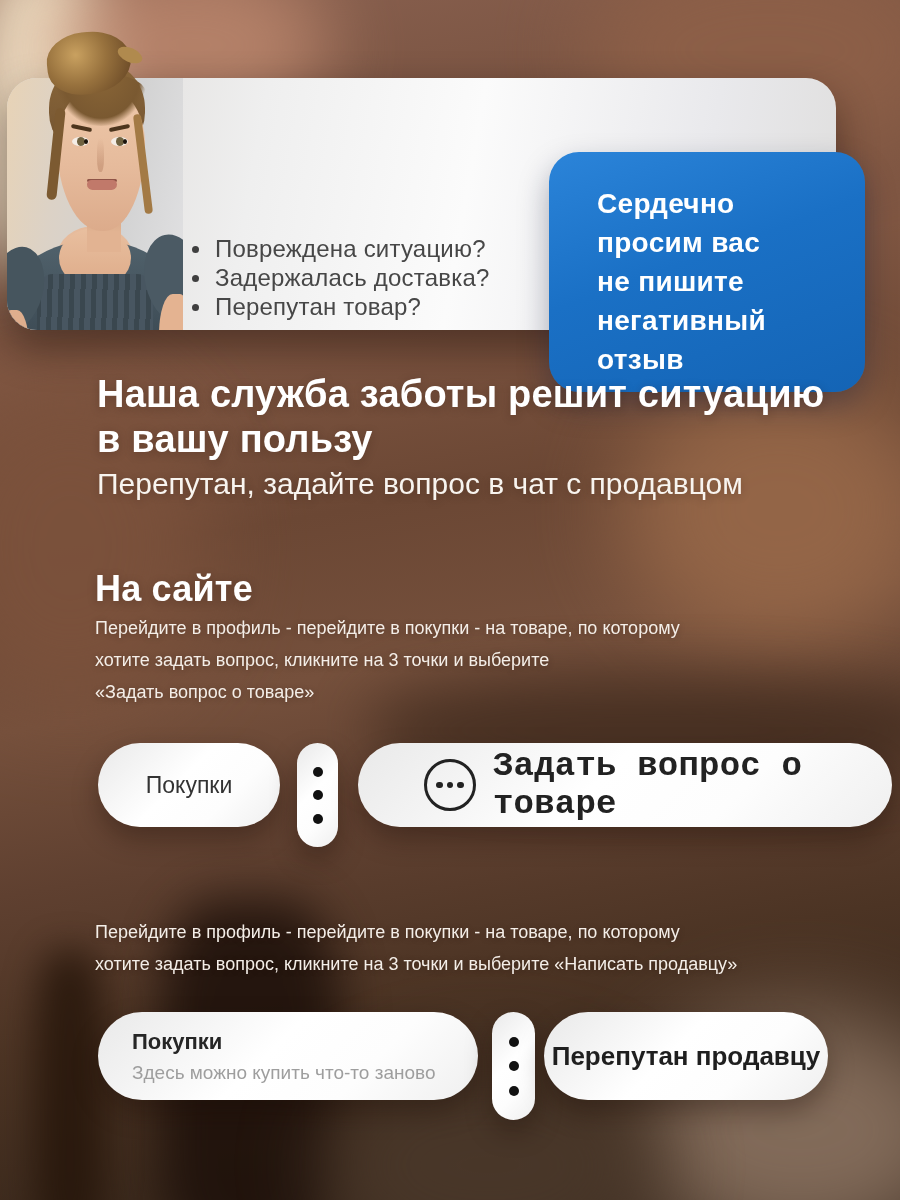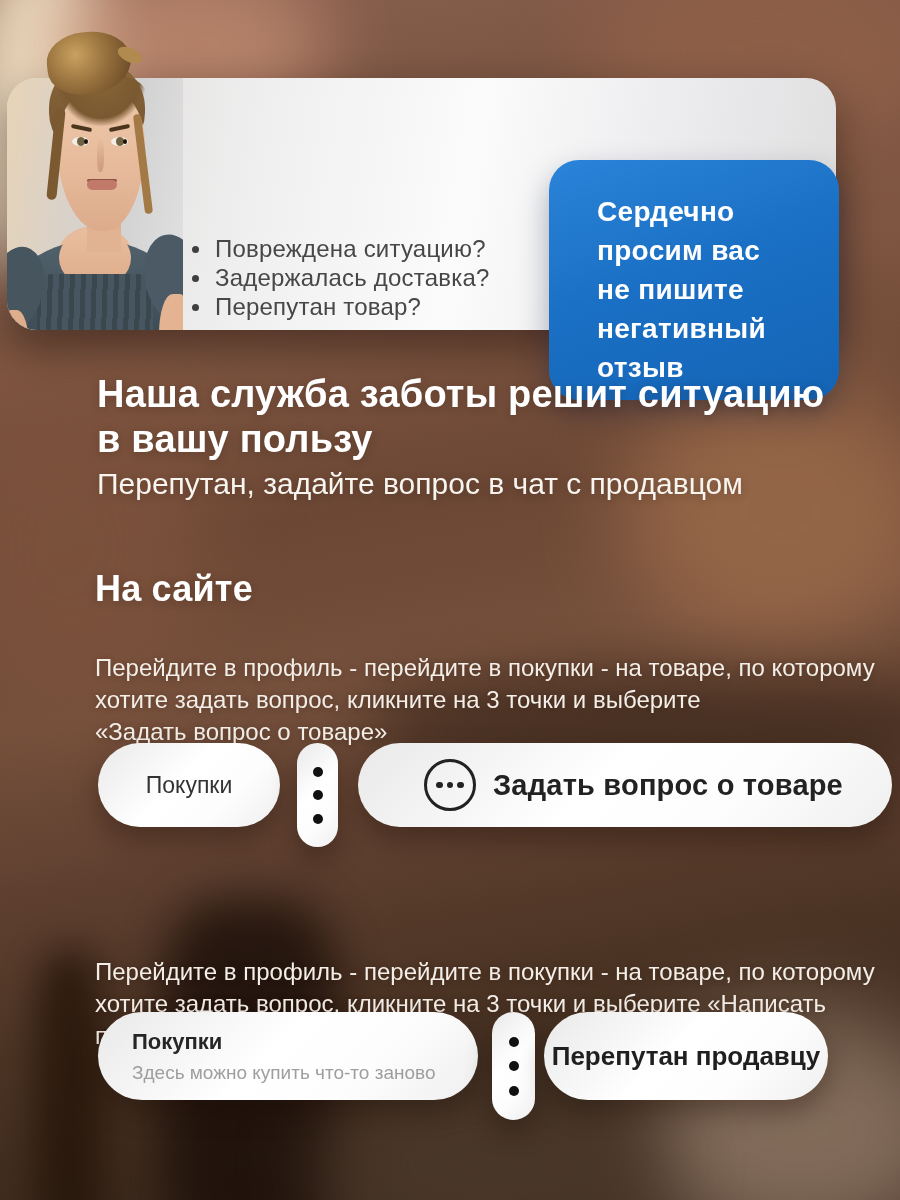--- a/index.html
+++ b/index.html
@@ -24,21 +24,21 @@
   .top-card{position:absolute;left:7px;top:78px;width:829px;height:252px;border-radius:30px;
             background:linear-gradient(100deg,#d9d6d3 0%,#efefef 30%,#fbfbfb 55%,#e9e9ec 82%,#dfdedd 100%);
             box-shadow:0 18px 40px rgba(25,12,6,.45);}
   .photo-bg{position:absolute;left:0;top:0;width:176px;height:252px;border-radius:30px 0 0 30px;
             background:linear-gradient(100deg,#e8d3b6 0%,#dcd2c6 30%,#d2d2d2 62%,#e2e2e4 100%);}
   .bullets{position:absolute;left:208px;top:156px;margin:0;padding:0;list-style:none;
            font-size:24px;line-height:29px;font-weight:500;color:#474747;letter-spacing:.2px;}
   .bullets li{position:relative;padding-left:0;}
   .bullets li .bdot{display:inline-block;width:7px;height:7px;border-radius:50%;background:#3f3f3f;
                     margin-right:16px;vertical-align:4px;margin-left:-23px;}
-  .blue-card{position:absolute;left:542px;top:82px;width:290px;height:240px;border-radius:30px;
+  .blue-card{position:absolute;left:542px;top:74px;width:316px;height:240px;border-radius:30px;
              background:linear-gradient(160deg,#2b84d9 0%,#1a70c5 45%,#1464b5 100%);
              box-shadow:0 14px 30px rgba(20,30,60,.35);}
   .blue-card .plea{position:absolute;left:48px;top:32px;width:215px;color:#ffffff;
                    font-size:28px;line-height:39px;font-weight:700;letter-spacing:.3px;}
 
   
   .woman{position:absolute;left:7px;top:30px;width:176px;height:300px;z-index:3;}
   .woman *{position:absolute;}
   .bun{left:40px;top:2px;width:84px;height:62px;border-radius:48% 52% 55% 45%;
        background:radial-gradient(circle at 35% 35%,#c9a160 0%,#97713d 45%,#6d4c28 85%);transform:rotate(-6deg);}
@@ -77,34 +77,34 @@
   .arm-r{left:152px;top:216px;width:34px;height:100px;border-radius:40%;background:#e4b391;}
 
   
   .care-title{position:absolute;left:97px;top:372px;color:#fff;font-size:38px;line-height:45px;
               font-weight:800;letter-spacing:.2px;text-shadow:0 2px 10px rgba(40,20,10,.25);}
   .care-sub{position:absolute;left:97px;top:467px;color:#f8f4ef;font-size:30px;font-weight:400;
             text-shadow:0 2px 8px rgba(40,20,10,.25);}
   .sec-head{position:absolute;left:95px;color:#fff;font-size:36px;font-weight:800;letter-spacing:.2px;
             text-shadow:0 2px 10px rgba(40,20,10,.25);}
   .site-head{top:568px;} .app-head{top:858px;}
-  .sec-desc{position:absolute;left:95px;color:#f4eee8;font-size:24px;line-height:32px;font-weight:500;
-            text-shadow:0 1px 6px rgba(40,20,10,.3);margin-top:40px;}
+  .sec-desc{position:absolute;left:95px;color:#f4eee8;font-size:18px;line-height:32px;font-weight:500;
+            text-shadow:0 1px 6px rgba(40,20,10,.3);}
   .site-desc{top:612px;} .app-desc{top:916px;}
 
   
   .pill{position:absolute;border-radius:60px;
         background:linear-gradient(135deg,#e9e9e9 0%,#ffffff 45%,#fdfdfd 70%,#efefef 100%);
         box-shadow:0 12px 26px rgba(25,12,6,.35);display:flex;align-items:center;}
   .r1{top:743px;height:84px;} .r2{top:1012px;height:88px;}
   .pill-pok1{left:98px;width:182px;justify-content:center;font-size:23px;font-weight:500;color:#333;}
   .dots1{left:297px;width:41px;border-radius:24px;flex-direction:column;justify-content:space-evenly;padding:10px 0;}
   .dots2{left:492px;width:43px;border-radius:24px;flex-direction:column;justify-content:space-evenly;padding:10px 0;}
   .dot{width:10px;height:10px;border-radius:50%;background:#111;}
-  .pill-ask{left:358px;width:468px;padding-left:66px;font-size:29px;font-weight:600;color:#222;letter-spacing:.2px;}
+  .pill-ask{left:358px;width:468px;padding-left:66px;font-size:34px;font-weight:600;color:#222;letter-spacing:.2px;font-family:Liberation Mono, monospace;}
   .ellipsis-circle{width:46px;height:46px;border:3.5px solid #222;border-radius:50%;
                    display:flex;align-items:center;justify-content:center;gap:4px;margin-right:17px;flex:0 0 auto;}
   .ellipsis-circle i{width:6.5px;height:6.5px;border-radius:50%;background:#222;}
   .pill-pok2{left:98px;width:380px;flex-direction:column;align-items:flex-start;justify-content:center;padding-left:34px;box-sizing:border-box;}
   .pill-pok2 .t{font-size:22px;font-weight:600;color:#262626;}
   .pill-pok2 .h{font-size:19px;font-weight:400;color:#9e9e9e;margin-top:7px;}
   .pill-write{left:544px;width:284px;justify-content:center;font-size:26px;font-weight:600;color:#1f1f1f;}
 </style>
 </head>
 <body>

